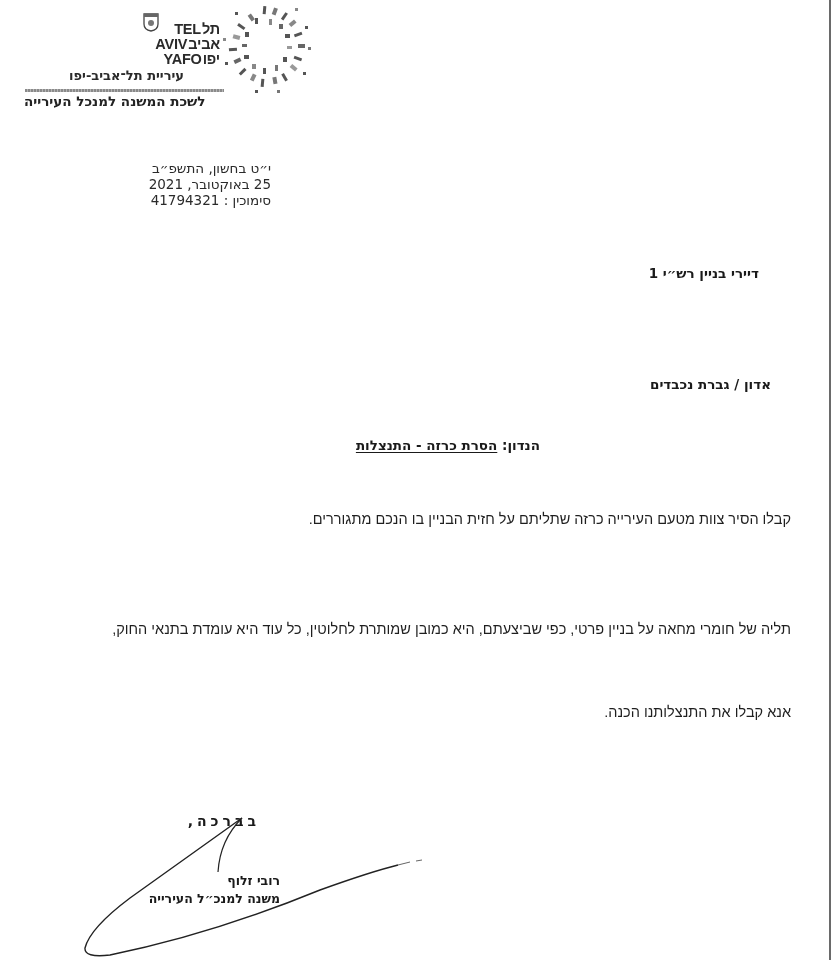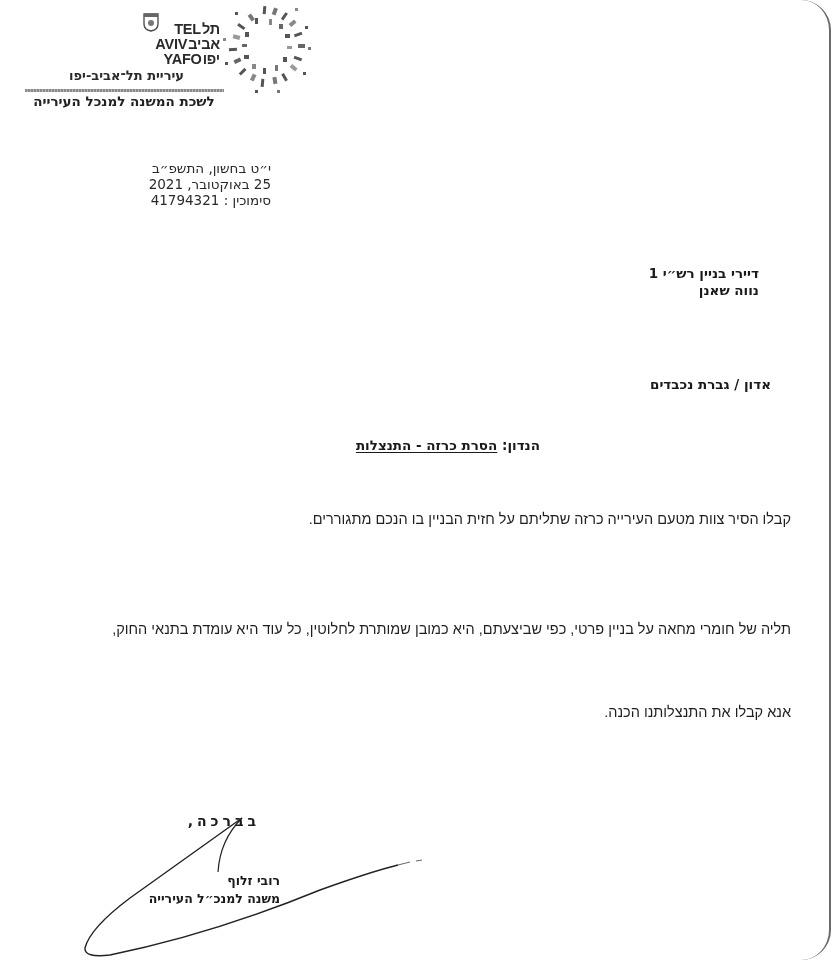--- a/index.html
+++ b/index.html
@@ -15,21 +15,20 @@
     font-family: "DejaVu Sans", sans-serif;
     color: #1a1a1a;
   }
   .page {
     position: absolute;
     left: 0; top: 0;
     width: 829px;
     height: 960px;
     background: #ffffff;
     border-right: 2px solid #6a6a6a;
-    border-radius: 30px;
   }
   .abs { position: absolute; }
   .rtl { direction: rtl; unicode-bidi: plaintext; }
 
   
   .crest {
     left: 143px; top: 12px;
     width: 16px; height: 20px;
   }
   .logo-wordmark {
@@ -57,21 +56,21 @@
     color: #2a2a2a;
   }
   .letterhead-rule {
     left: 25px; top: 89px;
     width: 199px; height: 3px;
     background: repeating-linear-gradient(90deg,#8a8a8a 0 2px,#b5b5b5 2px 3px);
   }
   .office-name {
     left: 24px; top: 93px;
     width: 200px;
-    text-align: center;
+    text-align: left;
     font-weight: bold;
     font-size: 13.5px;
     color: #222;
   }
 
   
   .date-block {
     left: 100px; top: 160px;
     width: 171px;
     text-align: right;
@@ -224,21 +223,20 @@
   <div class="abs office-name rtl">לשכת המשנה למנכל העירייה</div>
 
   <div class="abs date-block rtl">
     <div>י״ט בחשון, התשפ״ב</div>
     <div>25 באוקטובר, 2021</div>
     <div>סימוכין : 41794321</div>
   </div>
 
   <div class="abs addressee rtl">
     <div>דיירי בניין רש״י 1</div>
-    <div>נווה שאנן</div>
   </div>
 
   <div class="abs salutation rtl">אדון / גברת נכבדים</div>
 
   <div class="abs subject" dir="rtl">
     <span>הנדון:</span>
     <span class="subj-text">הסרת כרזה  -  התנצלות</span>
   </div>
 
   <div class="abs body-p p1" dir="rtl">קבלו הסיר צוות מטעם העירייה כרזה שתליתם על חזית הבניין בו הנכם מתגוררים.</div>

